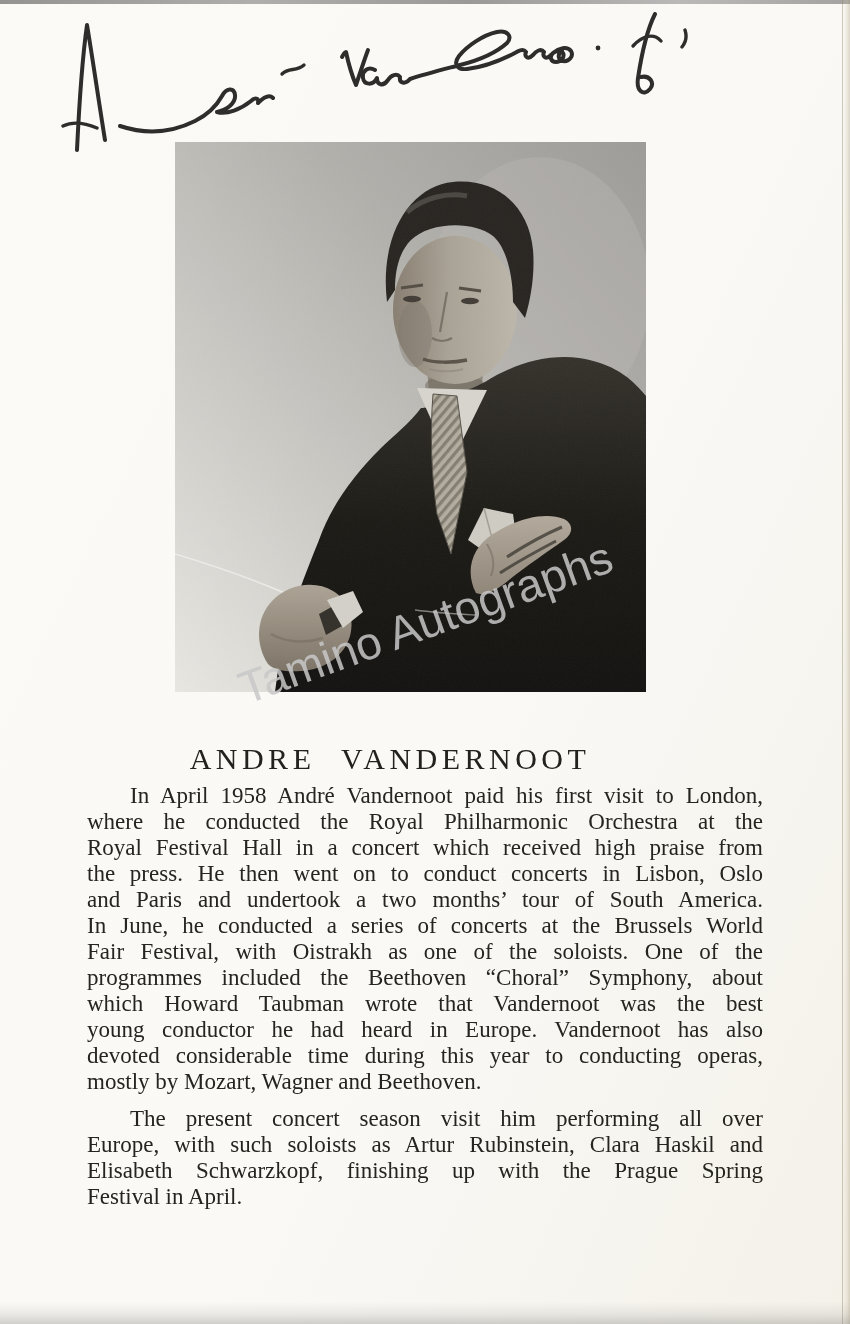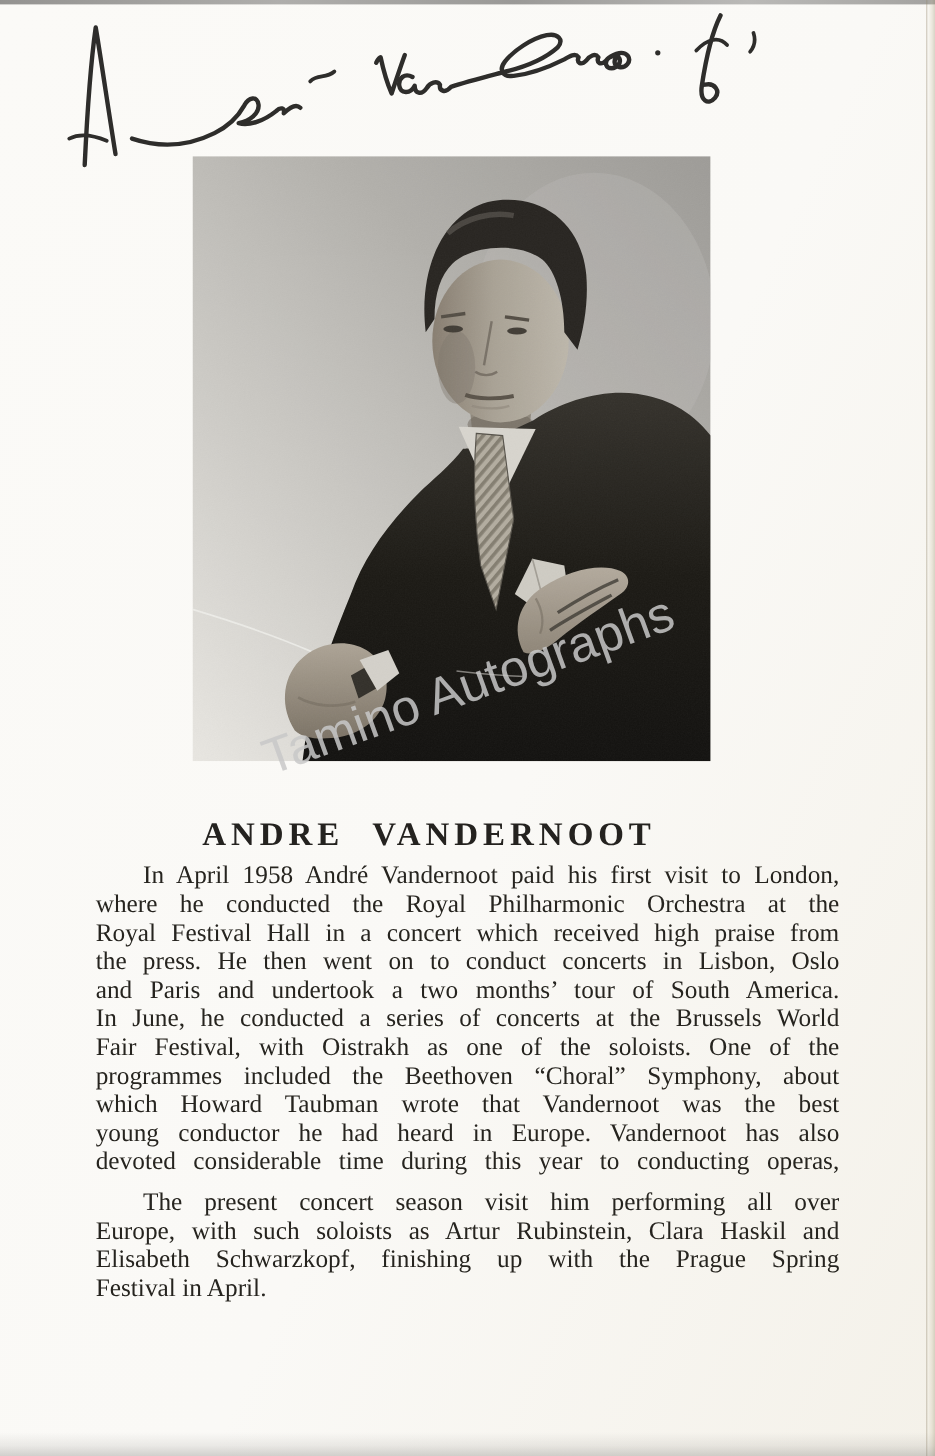--- a/index.html
+++ b/index.html
@@ -22,21 +22,21 @@
   .photo svg{ display:block; width:100%; height:100%; }
   .watermark{
     position:absolute; left:250px; top:660px; height:56px; line-height:56px;
     transform:rotate(-20deg); transform-origin:0 100%;
     font-family:"Liberation Sans","DejaVu Sans",sans-serif;
     font-size:46px; letter-spacing:0; color:rgba(200,200,200,0.85);
     white-space:nowrap; z-index:5; pointer-events:none;
   }
   .title{
     position:absolute; top:742px; left:0; width:780px; margin:0;
-    text-align:center; font-weight:700; font-size:30px; letter-spacing:4.5px;
+    text-align:center; font-weight:400; font-size:30px; letter-spacing:4.5px;
     word-spacing:14px; color:#24221f;
   }
   .bio{
     position:absolute; left:87px; top:783px; width:676px;
     font-size:23px; line-height:26px; color:#26241f;
   }
   .para{ margin:0; }
   .para2{ margin-top:11px; }
   .line{ text-align:justify; text-align-last:justify; -moz-text-align-last:justify; }
   .line.last{ text-align-last:left; -moz-text-align-last:left; }
@@ -157,20 +157,21 @@
       <div class="line">where he conducted the Royal Philharmonic Orchestra at the</div>
       <div class="line">Royal Festival Hall in a concert which received high praise from</div>
       <div class="line">the press.  He then went on to conduct concerts in Lisbon, Oslo</div>
       <div class="line">and Paris and undertook a two months’ tour of South America.</div>
       <div class="line">In June, he conducted a series of concerts at the Brussels World</div>
       <div class="line">Fair Festival, with Oistrakh as one of the soloists.  One of the</div>
       <div class="line">programmes included the Beethoven “Choral” Symphony, about</div>
       <div class="line">which Howard Taubman wrote that Vandernoot was the best</div>
       <div class="line">young conductor he had heard in Europe.  Vandernoot has also</div>
       <div class="line">devoted considerable time during this year to conducting operas,</div>
+      <div class="line last">mostly by Mozart, Wagner and Beethoven.</div>
     </div>
     <div class="para para2">
       <div class="line indent">The present concert season visit him performing all over</div>
       <div class="line">Europe, with such soloists as Artur Rubinstein, Clara Haskil and</div>
       <div class="line">Elisabeth Schwarzkopf, finishing up with the Prague Spring</div>
       <div class="line last">Festival in April.</div>
     </div>
   </div>
 
   <div class="edge-right"></div>

